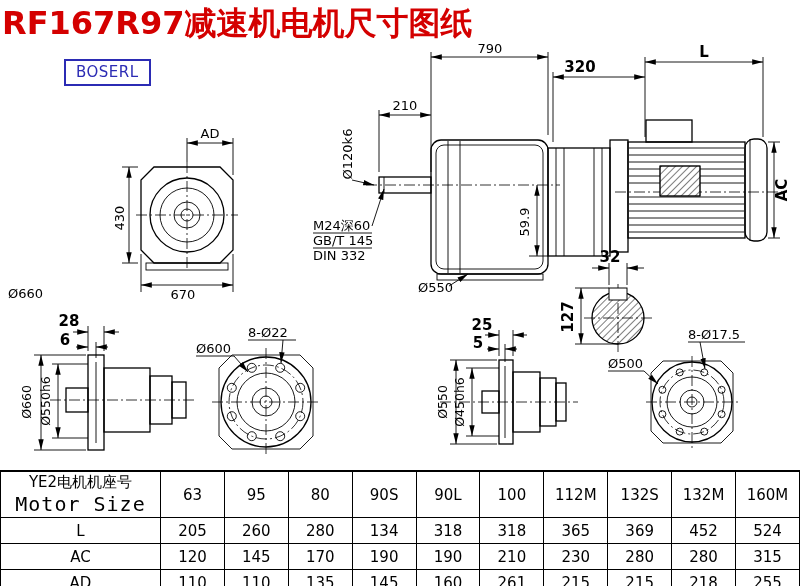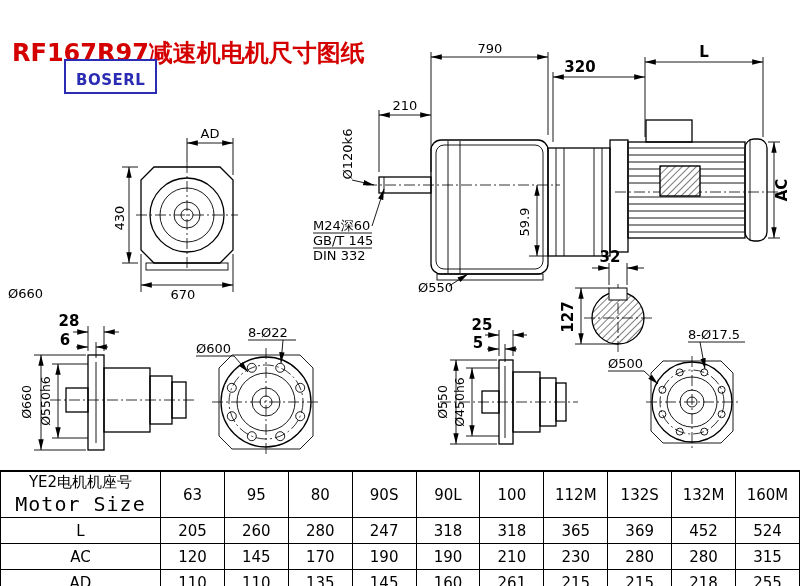--- a/index.html
+++ b/index.html
@@ -1,20 +1,20 @@
 <!DOCTYPE html>
 <html><head>
 <meta charset="utf-8">
 <style>
   * { margin:0; padding:0; box-sizing:border-box; }
   html,body { width:800px; height:586px; background:#fff; overflow:hidden; }
   body { position:relative; font-family:"DejaVu Sans","Liberation Sans",sans-serif; color:#000; }
-  .title { position:absolute; left:12px; top:2px; font-size:24px; font-weight:bold; color:#d40000; white-space:nowrap;margin-top:35px; }
+  .title { position:absolute; left:2px; top:2px; font-size:32px; font-weight:bold; color:#d40000; white-space:nowrap; }
   .brand { position:absolute; left:64px; top:59px; border:2px solid #2b2bb4; color:#2b2bb4;
-           font-weight:bold; font-size:15px; padding:10px 10px 3px; letter-spacing:.5px; background:#fff; }
+           font-weight:normal; font-size:15px; padding:2px 10px 3px; letter-spacing:.5px; background:#fff; }
   svg.drawing { position:absolute; left:0; top:42px; }
 
   
   .ol { fill:none; stroke:#000; stroke-width:1.3; }
   .tl { fill:none; stroke:#000; stroke-width:0.9; }
   .cl { fill:none; stroke:#000; stroke-width:0.8; stroke-dasharray:11 3 2 3; }
   .dl { fill:none; stroke:#000; stroke-width:0.9; }
   svg text { font-family:"DejaVu Sans","Liberation Sans",sans-serif; fill:#000; font-size:12.5px; }
   svg text.b { font-weight:bold; font-size:15px; }
   svg text.m { font-size:13px; }
@@ -315,21 +315,21 @@
     <th>112M</th>
     <th>132S</th>
     <th>132M</th>
     <th>160M</th>
   </tr>
   <tr>
     <td class="lblcol">L</td>
     <td>205</td>
     <td>260</td>
     <td>280</td>
-    <td>247</td>
+    <td>134</td>
     <td>318</td>
     <td>318</td>
     <td>365</td>
     <td>369</td>
     <td>452</td>
     <td>524</td>
   </tr>
   <tr>
     <td class="lblcol">AC</td>
     <td>120</td>

